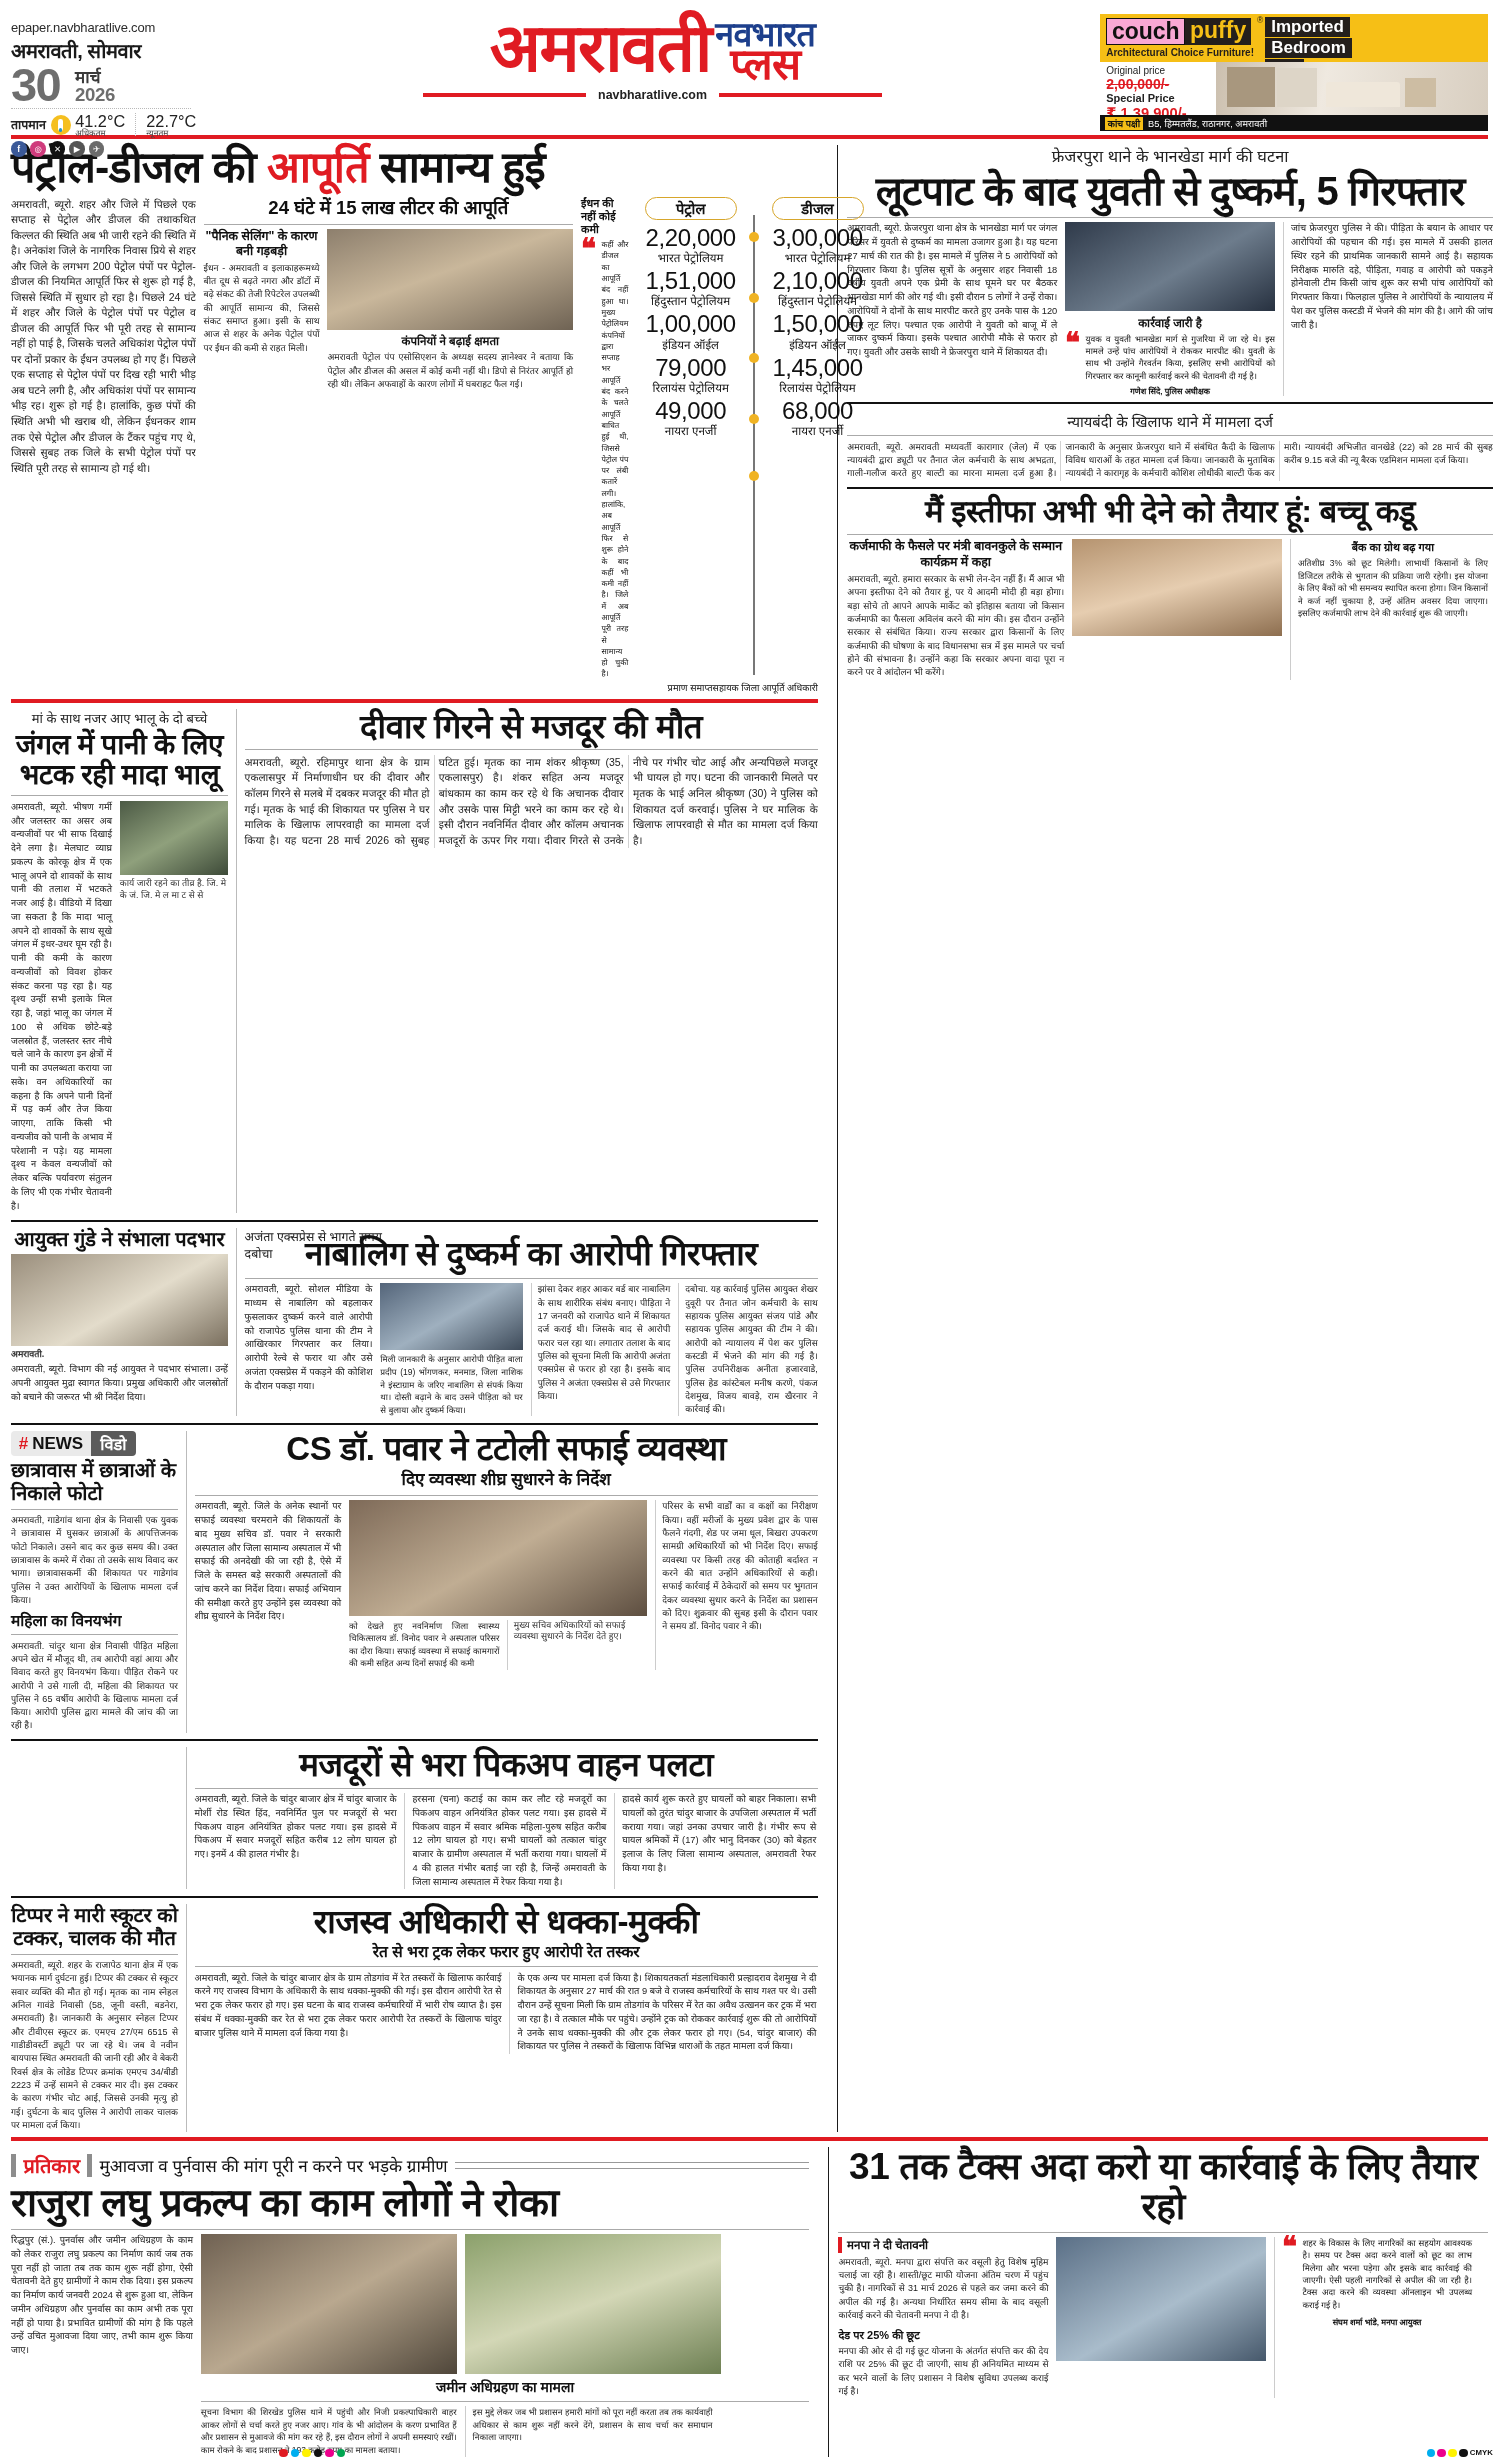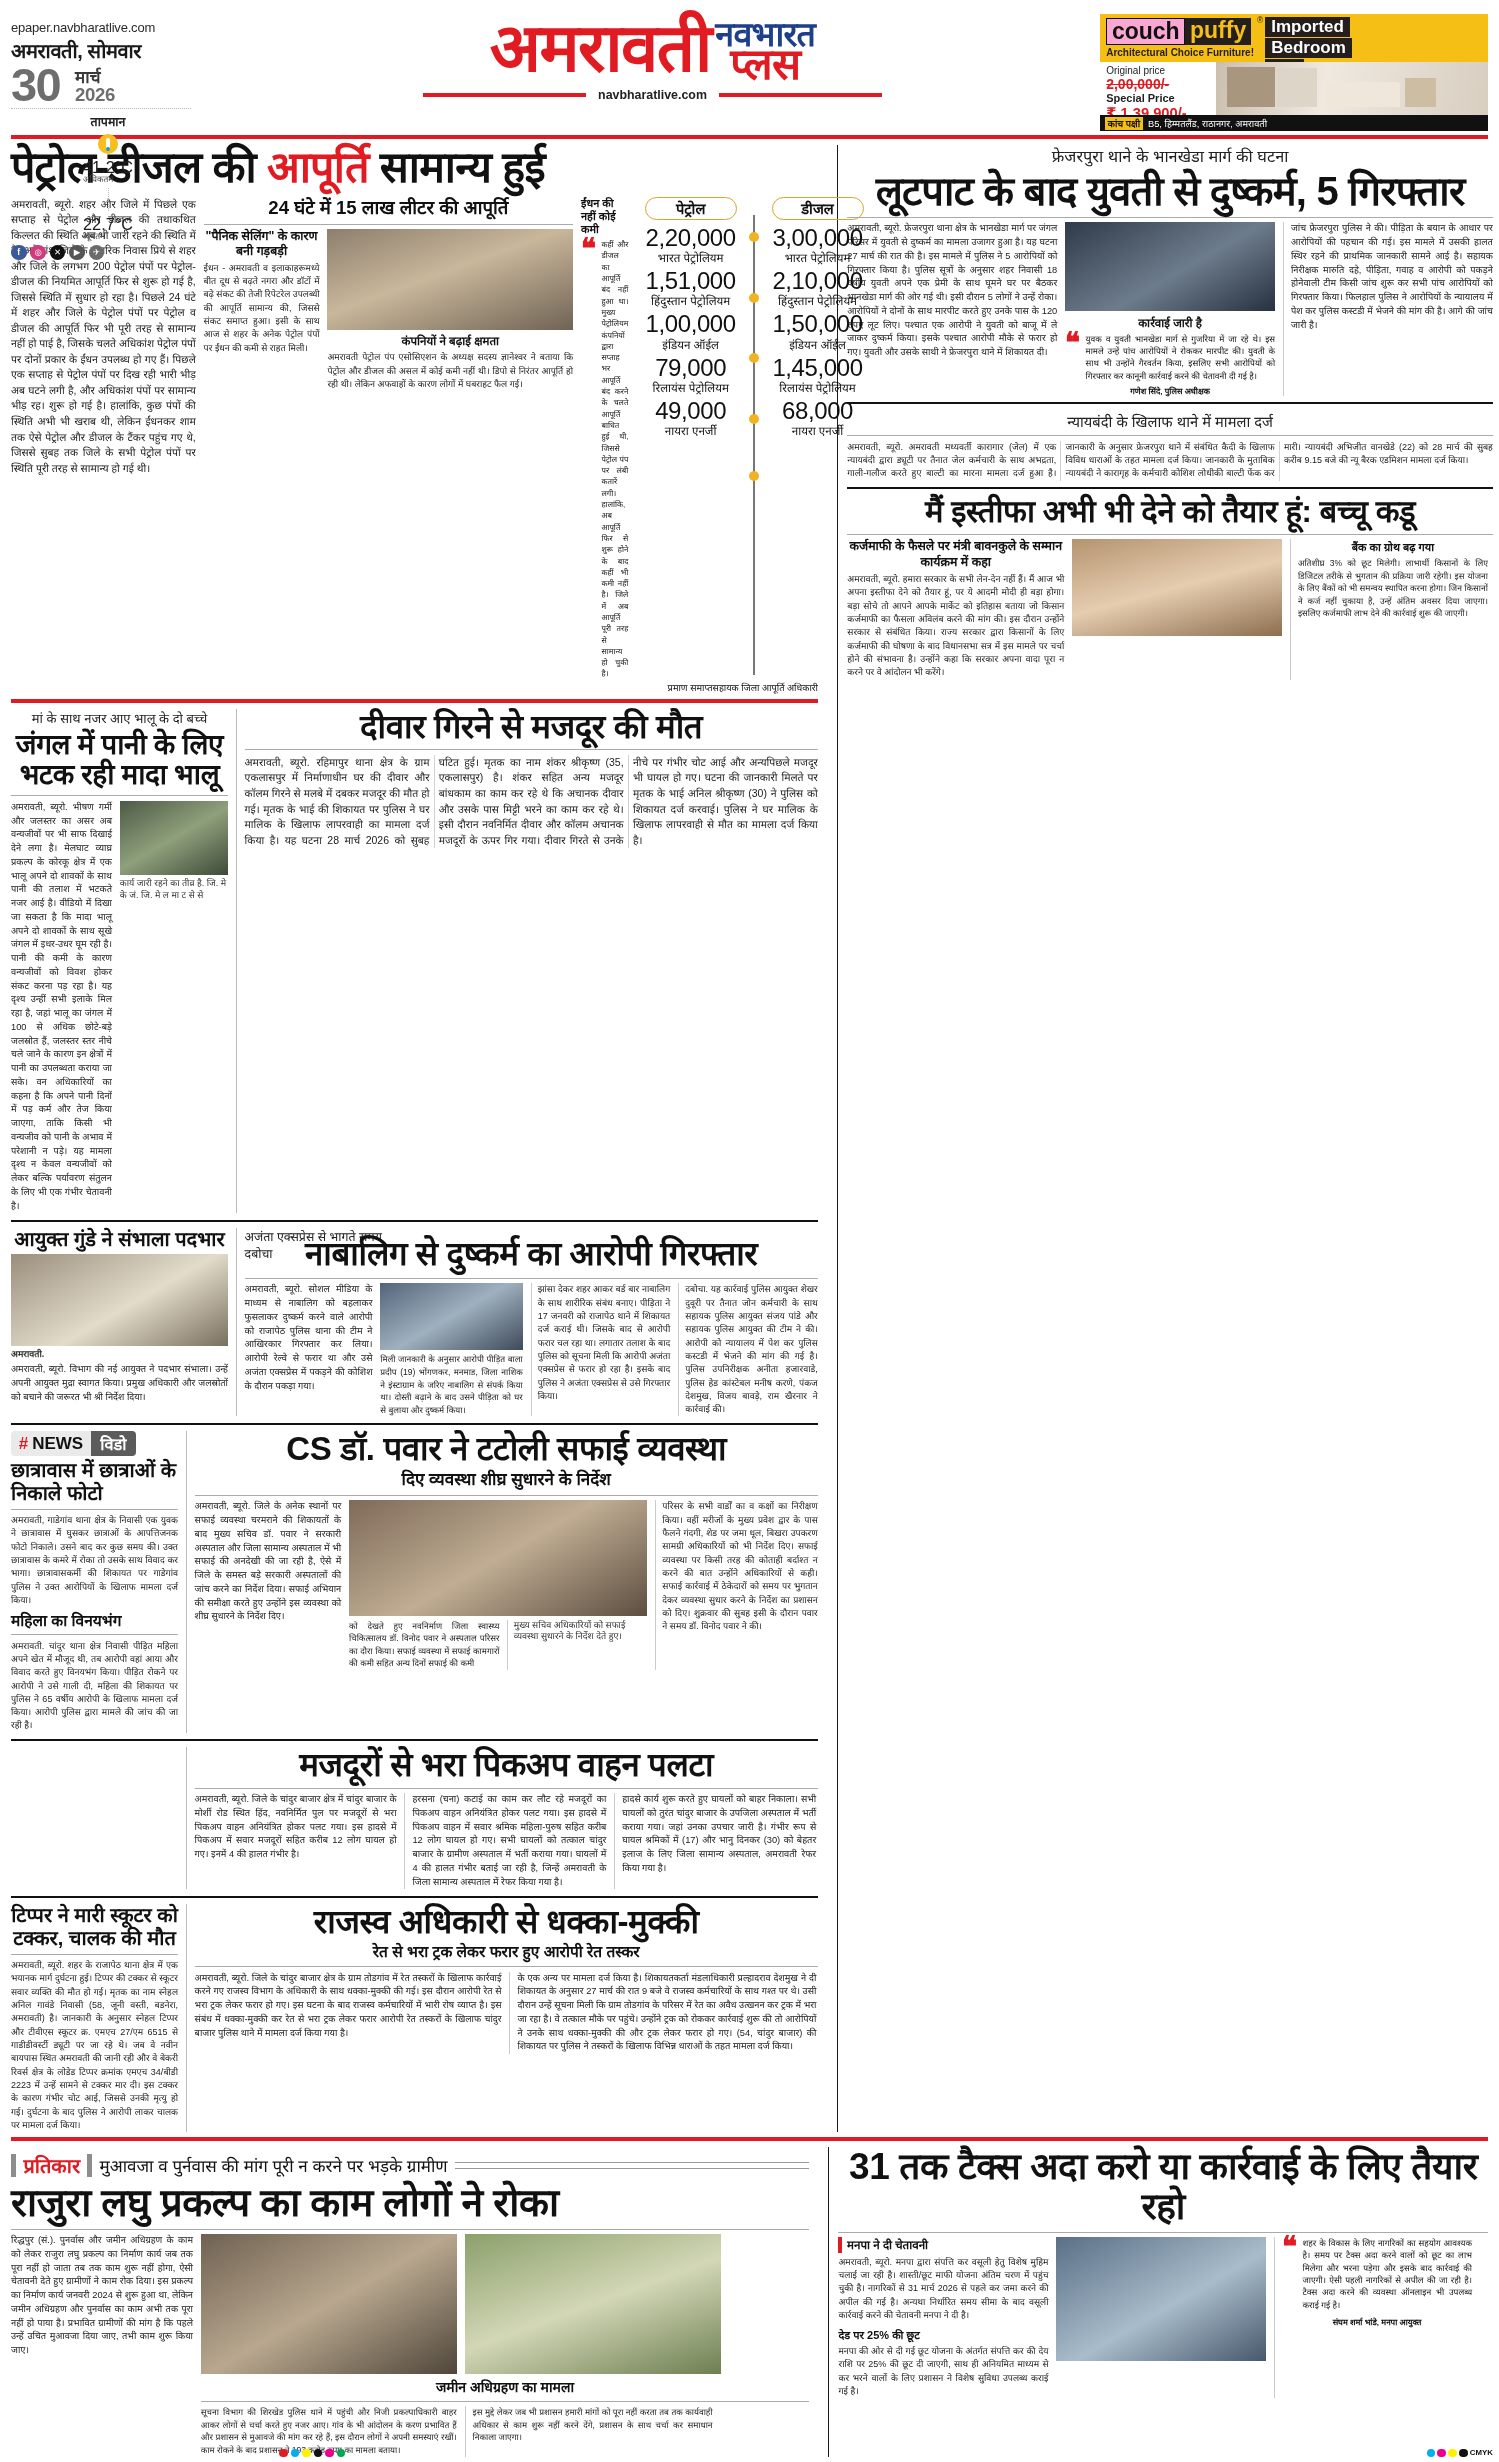--- a/index.html
+++ b/index.html
@@ -18,21 +18,21 @@
   .masthead { display: flex; align-items: flex-start; height: 116px; position: relative; }
   .mh-left { width: 194px; padding-top: 6.2px; }
   .mh-url { font-size: 13px; color: #2b2b2b; letter-spacing: -0.2px; }
   .mh-city { font-size: 20px; font-weight: bold; color: #1a1a1a; margin-top: 1.6px; letter-spacing: -0.4px; }
   .mh-date-row { display: flex; align-items: flex-end; gap: 15px; margin-top: 0.8px; }
   .mh-day { font-size: 47px; font-weight: bold; color: #6e6e6e; line-height: 0.85; letter-spacing: -1.6px; }
   .mh-md { display: flex; flex-direction: column; line-height: 1.0; }
   .mh-month { font-size: 17px; font-weight: bold; color: #3a3a3a; }
   .mh-year { font-size: 18.6px; font-weight: bold; color: #6e6e6e; letter-spacing: -0.4px; }
   .dotline { border-top: 1.6px dotted #b9b9b9; margin: 3.9px 0 3.1px 0; width: 180px; }
-  .mh-temp { display: flex; align-items: center; gap: 4.7px; flex-direction: column; }
+  .mh-temp { display: flex; align-items: center; gap: 4.7px; }
   .temp-label { font-size: 12.4px; font-weight: bold; color: #222; }
   .temp-ico { width: 20px; height: 20px; border-radius: 50%; background: #f5bf1f; display: flex; align-items: center; justify-content: center; }
   .temp-ico .bulb { width: 4.7px; height: 12.4px; background: #fff; border-radius: 2.3px; position: relative; }
   .temp-ico .bulb:after { content:''; position:absolute; left:0.4px; bottom:-0.8px; width:3.9px; height:3.9px; border-radius:50%; background:#2196c9; }
   .temp-val { font-size: 16.3px; color: #222; font-weight: 500; line-height: 1; }
   .temp-sub { font-size: 8.5px; color: #444; text-align: center; line-height: 1; }
   .temp-cell { display:flex; flex-direction:column; align-items:flex-start; }
   .vdiv { width: 0; border-left: 1.6px dotted #bbb; height: 23px; margin: 0 5.4px; }
   .social { display: flex; gap: 3.9px; margin-top: 3.9px; }
   .social span { width: 15.5px; height: 15.5px; border-radius: 50%; color: #fff; font-size: 8.5px; display: flex; align-items: center; justify-content: center; font-weight: bold; }

